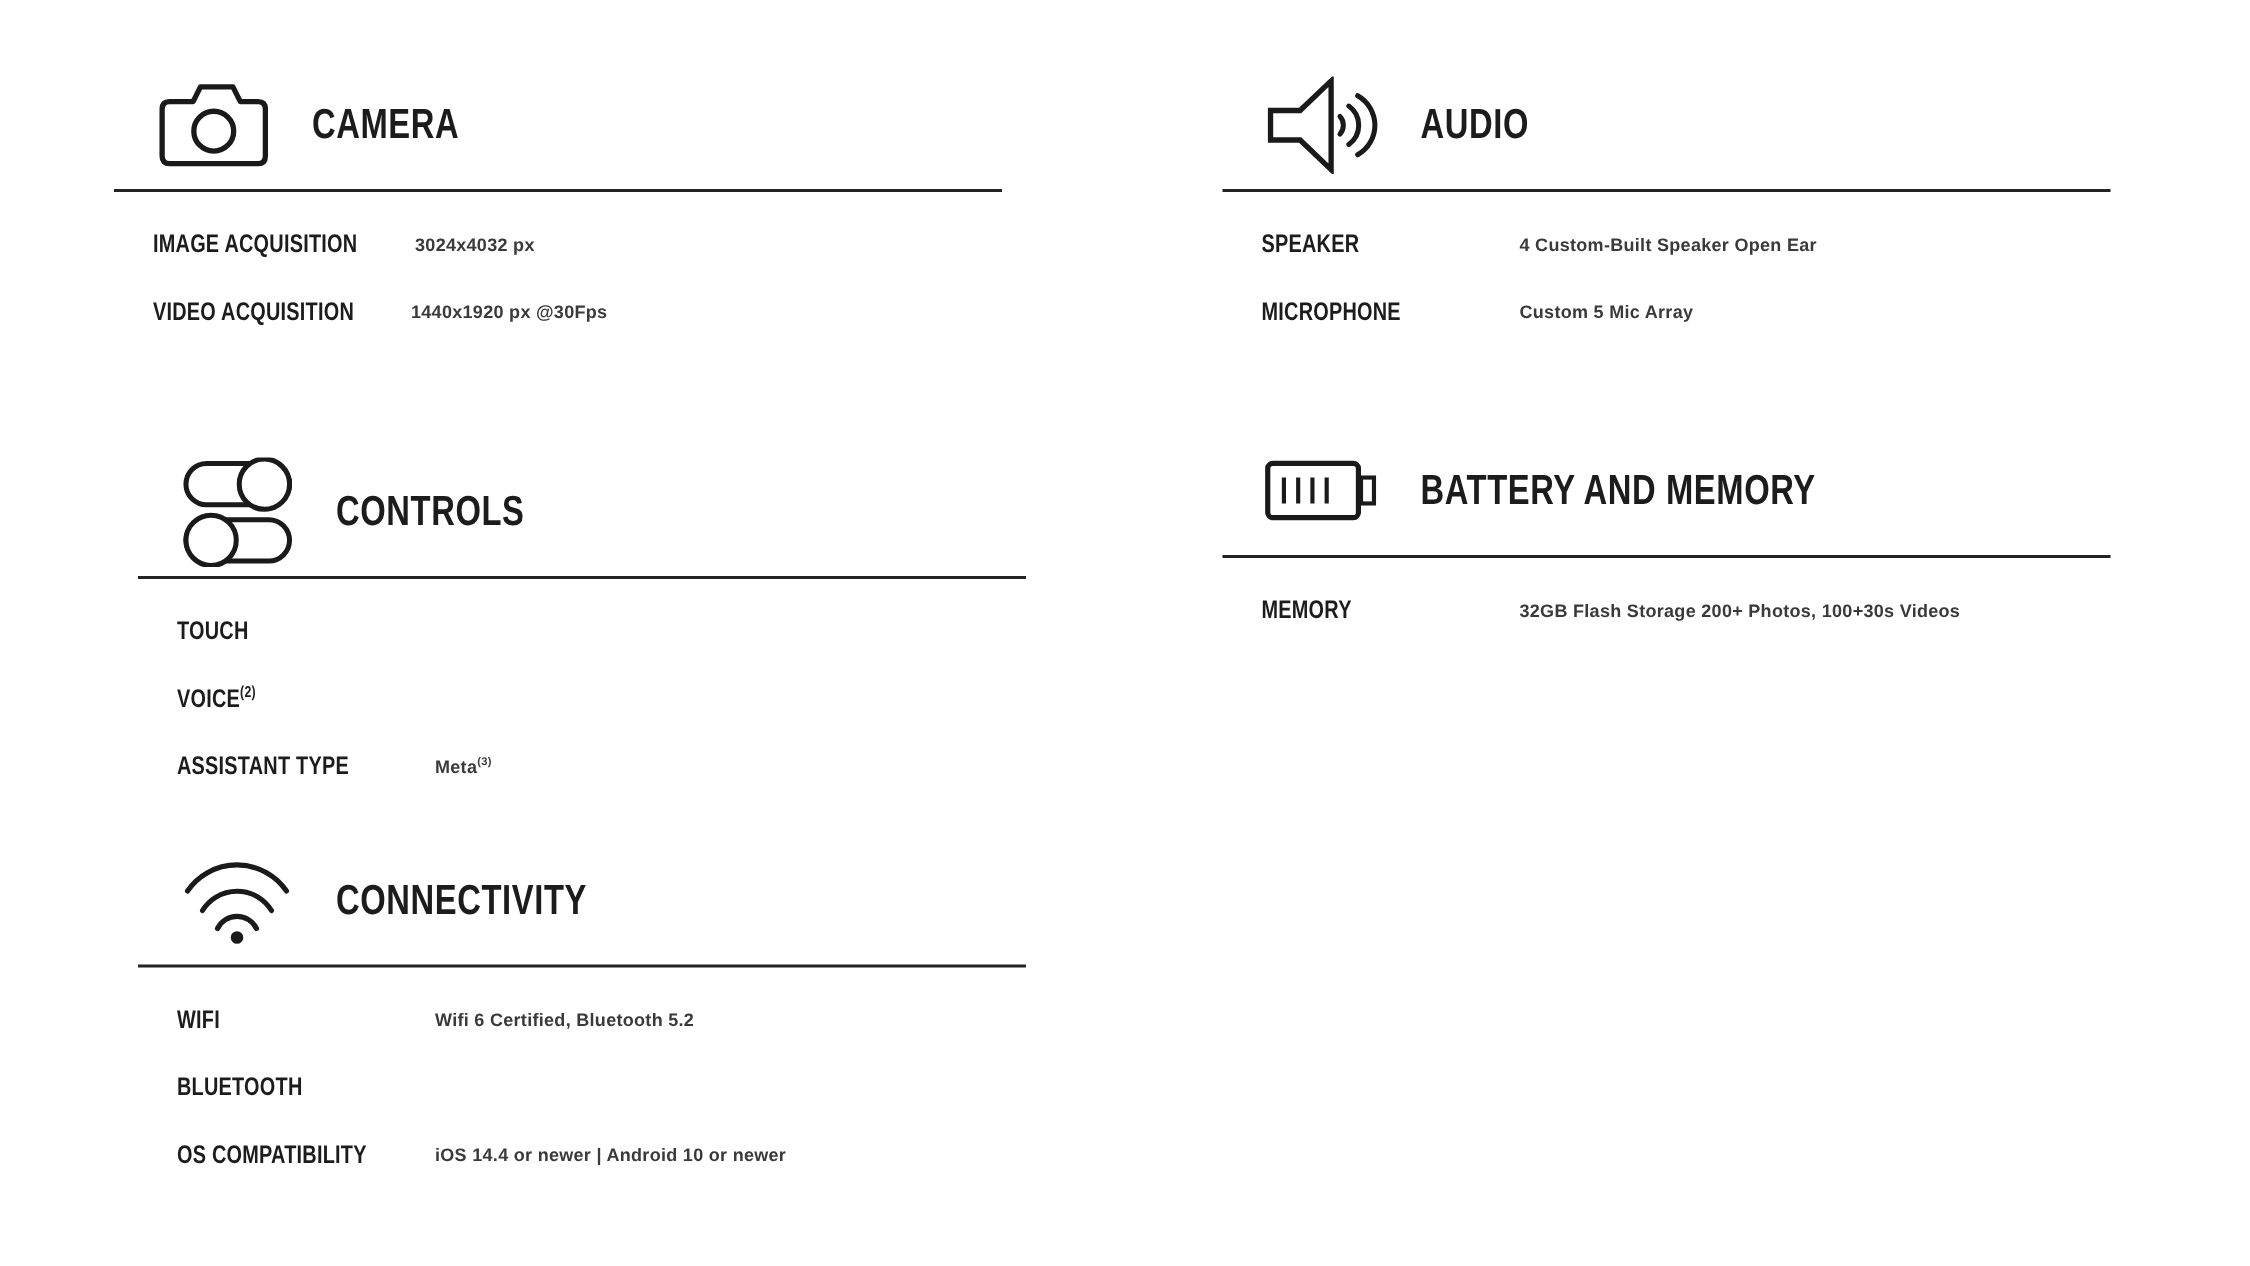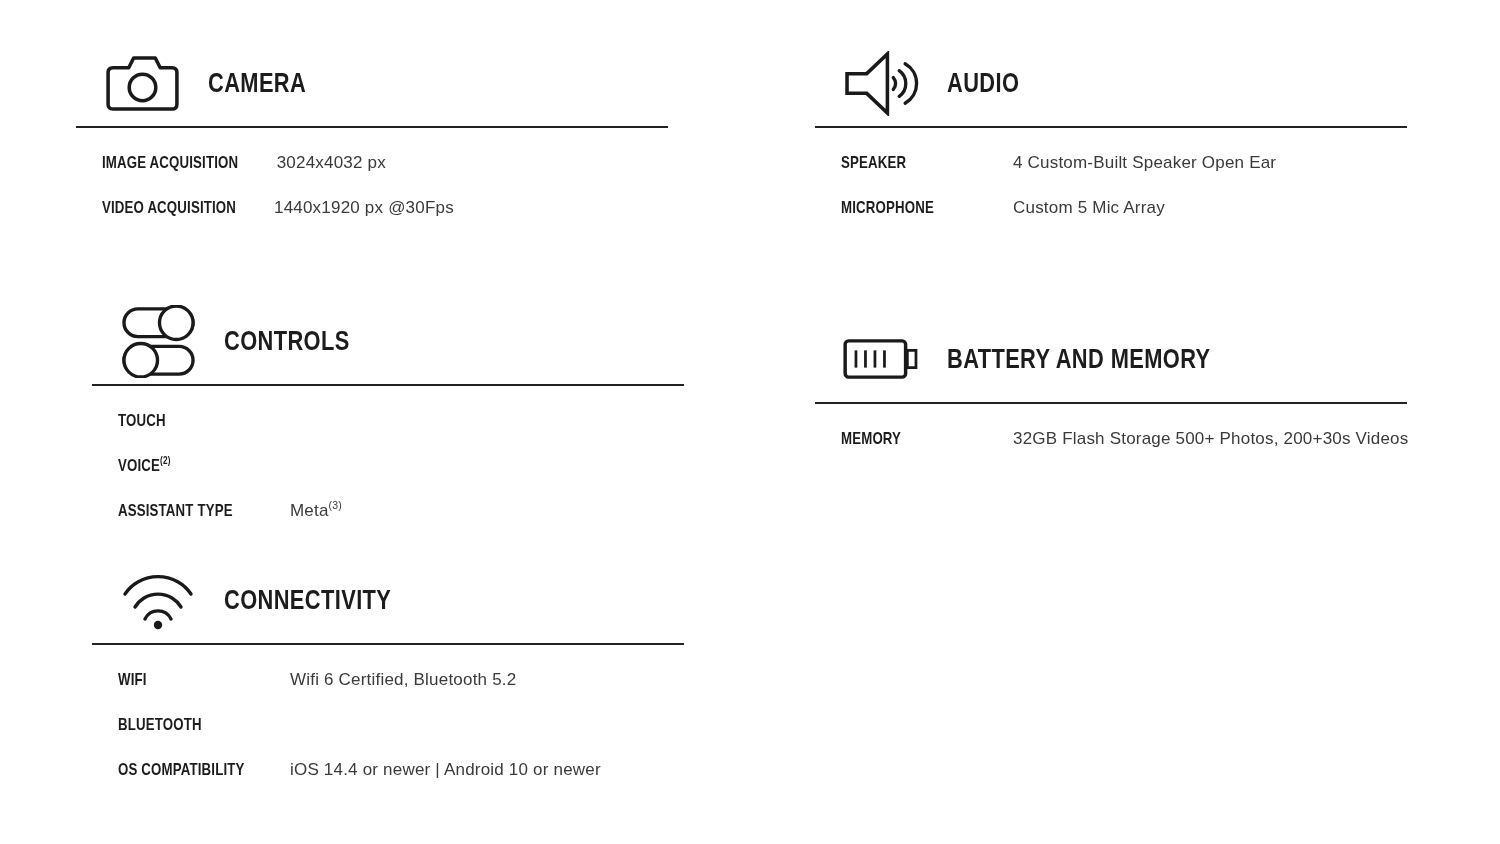--- a/index.html
+++ b/index.html
@@ -4,41 +4,41 @@
 <style>
   html,body{margin:0;padding:0;}
   body{
     width:1500px;height:844px;background:#ffffff;position:relative;overflow:hidden;
     font-family:"Liberation Sans",sans-serif;
   }
   .section{position:absolute;width:592px;}
   #section-camera{left:76px;top:40px;}
   #section-audio{left:815px;top:40px;}
   #section-controls{left:92px;top:298px;}
-  #section-battery-memory{left:815px;top:316px;}
+  #section-battery-memory{left:815px;top:284px;}
   #section-connectivity{left:92px;top:557px;}
 
   .section-header{
     display:flex;align-items:center;height:88px;padding-left:28px;
     border-bottom:2.5px solid #232323;box-sizing:border-box;
   }
   .icon-box{flex:0 0 76px;width:76px;display:flex;justify-content:center;align-items:center;}
   .section-title{
     margin-left:28px;font-size:28px;font-weight:700;color:#1c1c1c;
     letter-spacing:.5px;white-space:nowrap;
     transform:scaleX(.78);transform-origin:left center;
   }
   .rows{padding:12px 0 0 26px;}
   .spec-row{display:flex;align-items:center;min-height:45px;}
   .spec-label{
     flex:0 0 172px;font-size:17px;font-weight:700;color:#1c1c1c;
     letter-spacing:.2px;white-space:nowrap;
     transform:scaleX(.78);transform-origin:left center;
   }
-  .spec-value{font-size:17px;color:#3a3a3a;letter-spacing:.2px;white-space:nowrap;}
+  .spec-value{font-size:12px;color:#3a3a3a;letter-spacing:.2px;white-space:nowrap;font-weight:bold;}
   .spec-label sup,.spec-value sup{font-size:.62em;line-height:0;}
   svg{display:block;}
   svg .s{fill:none;stroke:#1a1a1a;}
 </style>
 </head>
 <body>
 
 <div class="section" id="section-camera">
   <div class="section-header">
     <span class="icon-box">
@@ -123,21 +123,21 @@
         <line class="s" stroke-width="3.2" x1="37" y1="14" x2="37" y2="34"></line>
         <line class="s" stroke-width="3.2" x1="48" y1="14" x2="48" y2="34"></line>
         <rect class="s" stroke-width="3.2" x="74.5" y="14" width="10" height="20"></rect>
       </svg>
     </span>
     <span class="section-title">BATTERY AND MEMORY</span>
   </div>
   <div class="rows">
       <div class="spec-row">
         <span class="spec-label">MEMORY</span>
-        <span class="spec-value">32GB Flash Storage 500+ Photos, 200+30s Videos</span>
+        <span class="spec-value">32GB Flash Storage 200+ Photos, 100+30s Videos</span>
       </div>
     </div>
 </div>
 
 <div class="section" id="section-connectivity">
   <div class="section-header">
     <span class="icon-box">
       <svg width="72" height="60" viewBox="0 0 72 60">
         <path class="s" stroke-width="3.4" stroke-linecap="round" d="M3,24 A40,40 0 0 1 69,24"></path>
         <path class="s" stroke-width="3.4" stroke-linecap="round" d="M13,37 A27,27 0 0 1 59,37"></path>

